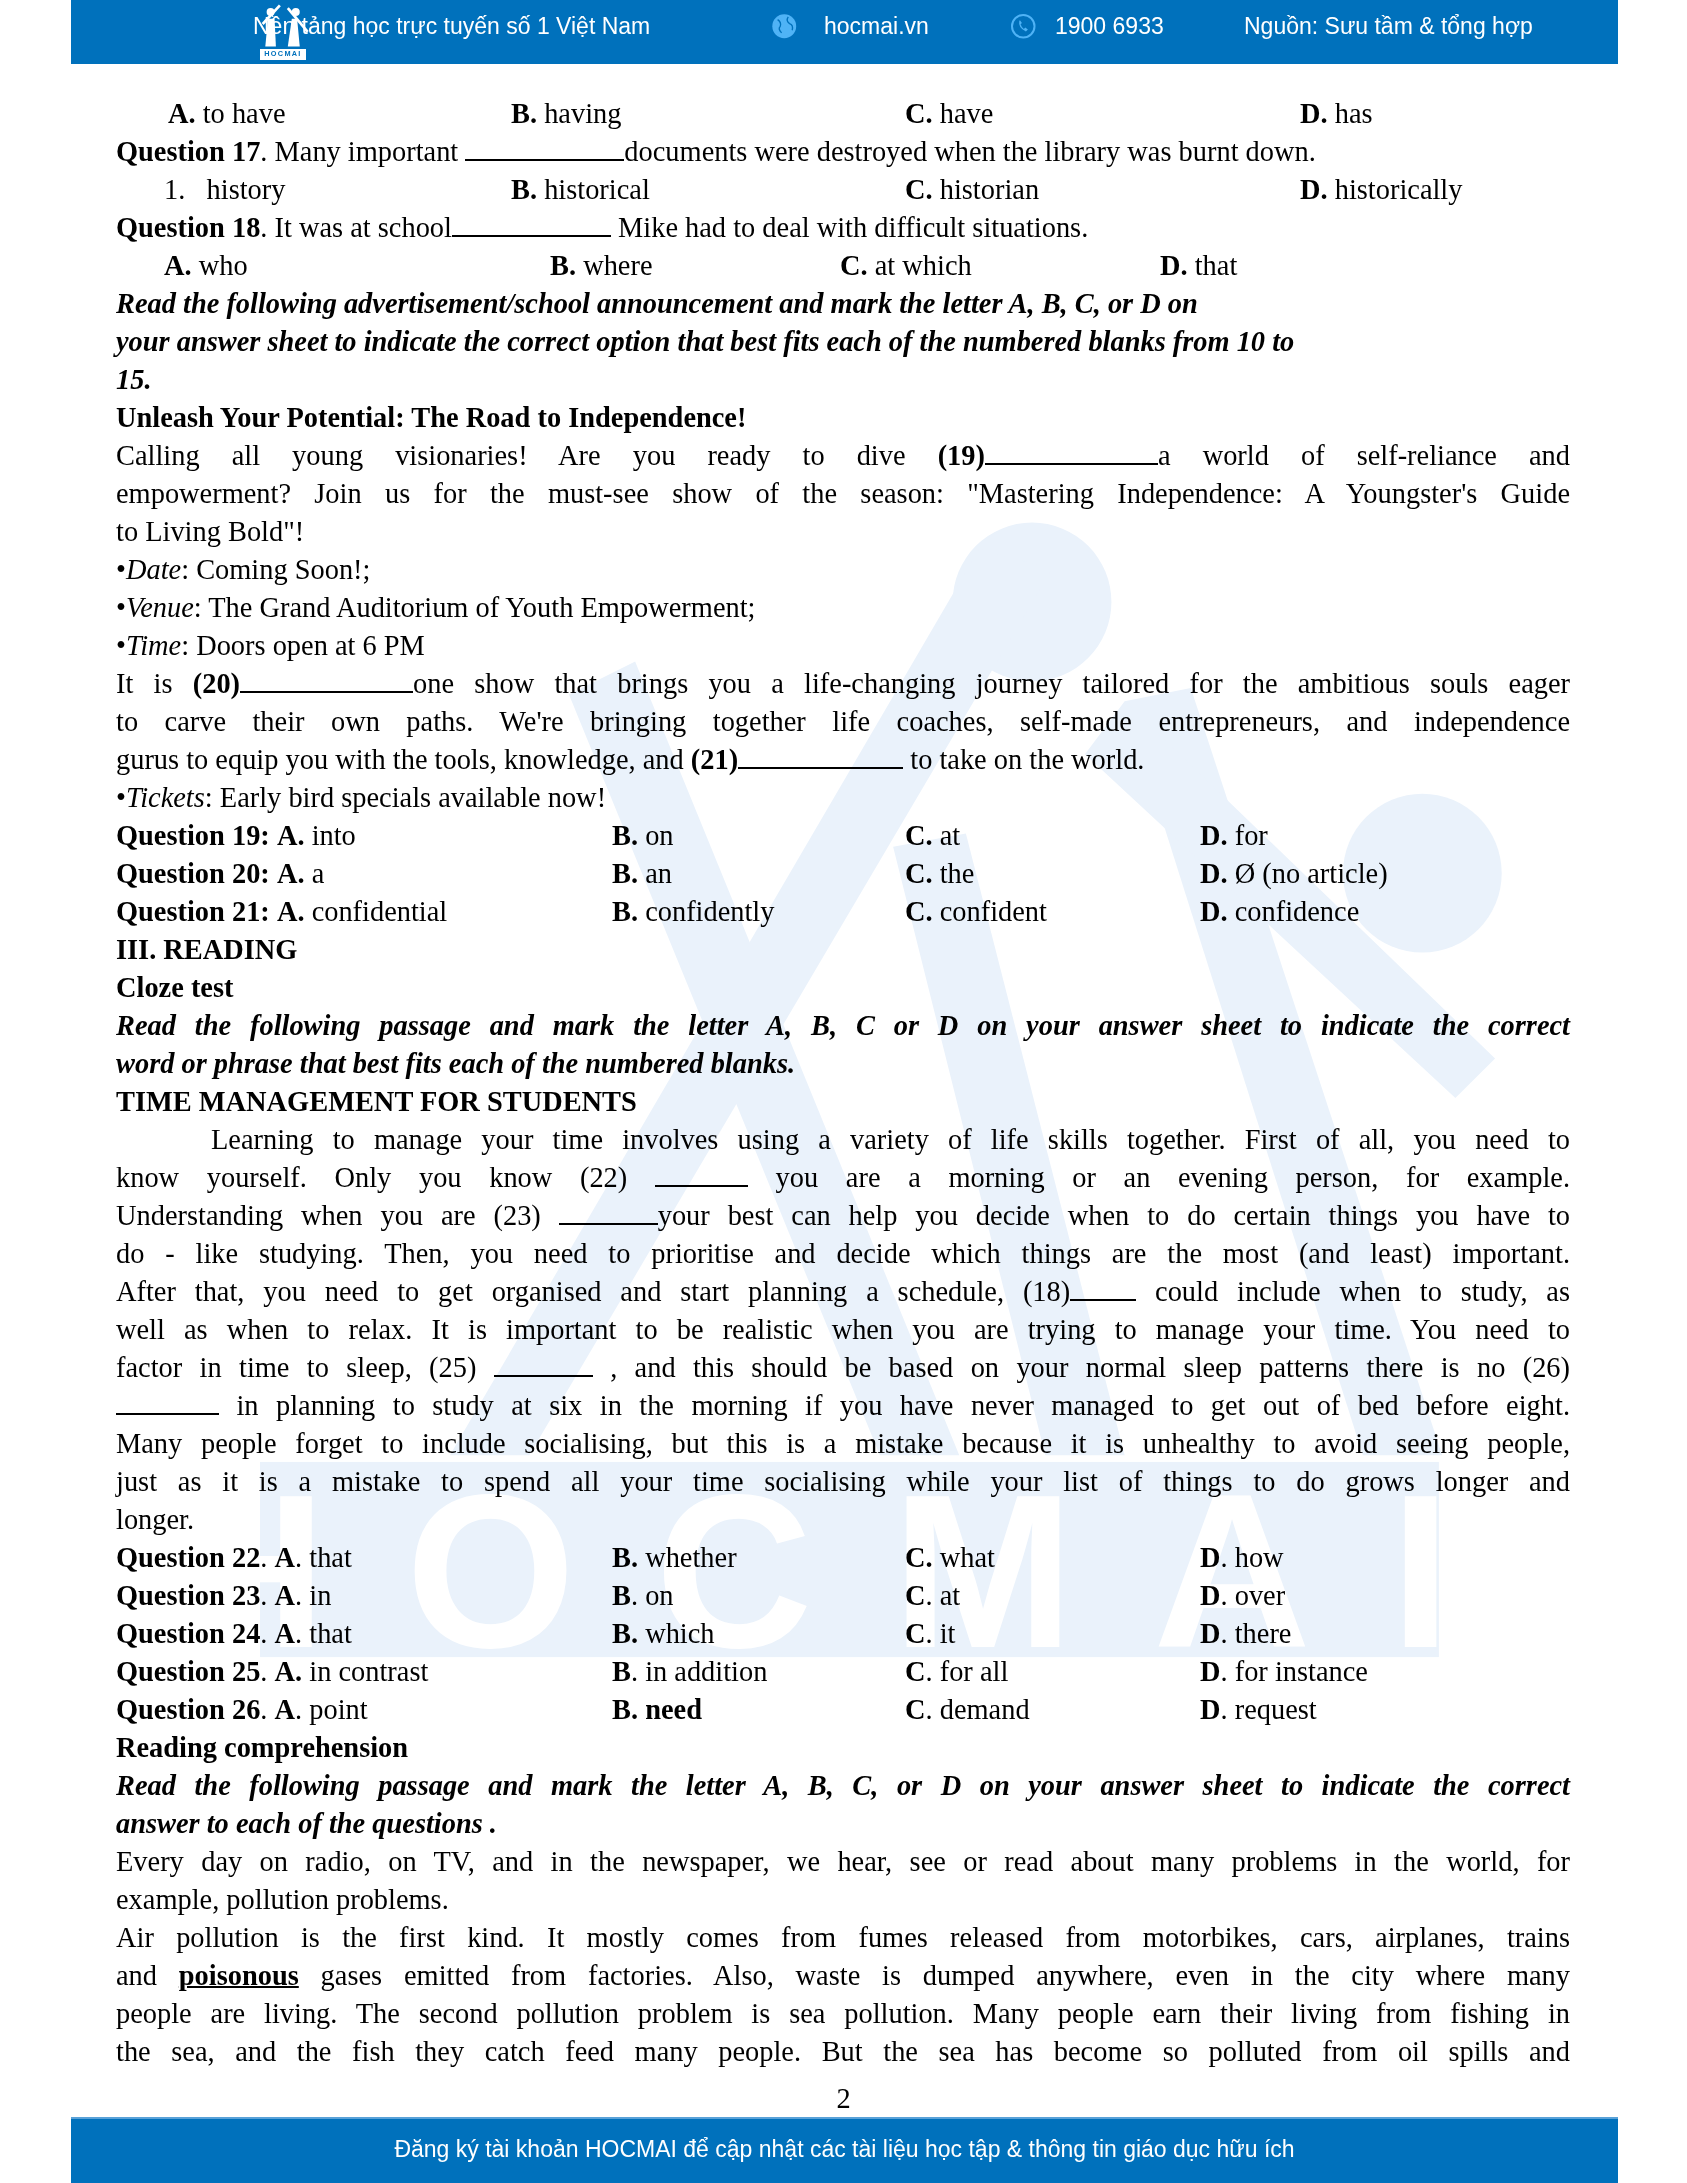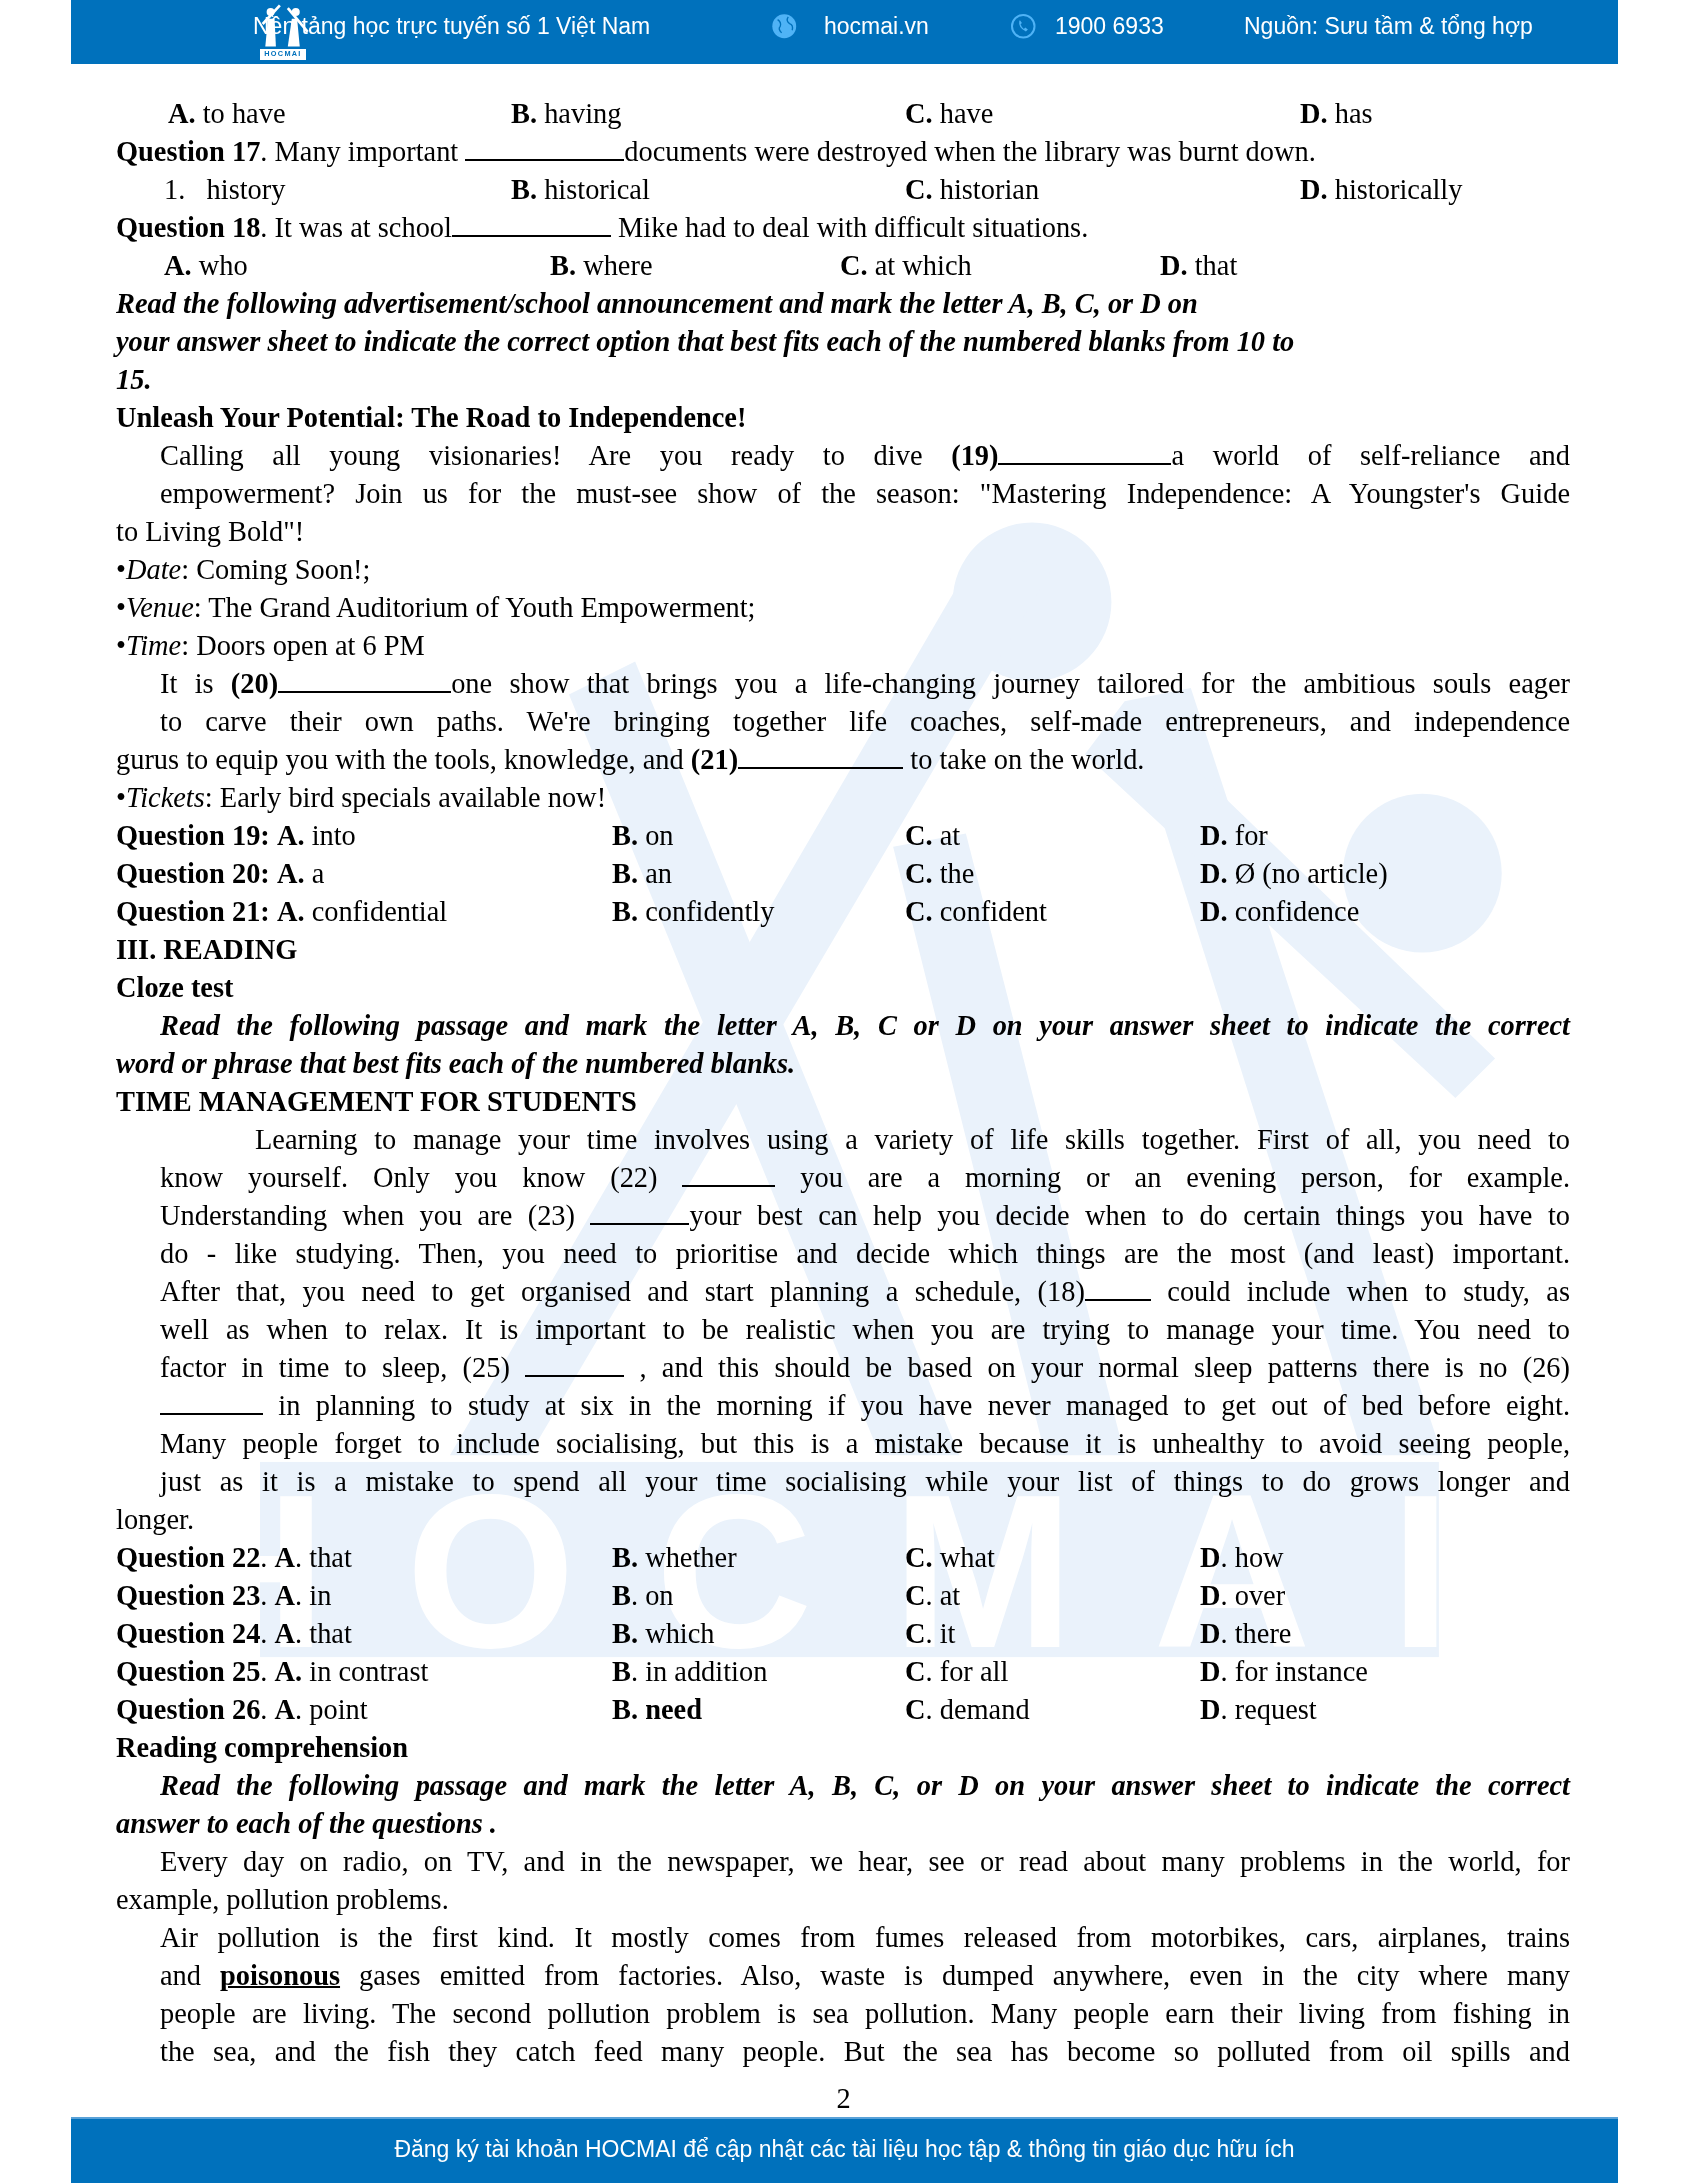--- a/index.html
+++ b/index.html
@@ -6,21 +6,21 @@
   body{width:1687px;height:2183px;position:relative;background:#ffffff;overflow:hidden;font-family:"Liberation Serif","DejaVu Serif",serif;color:#000;}
   .header{position:absolute;left:71px;top:0;width:1547px;height:64px;background:#0071bc;color:#fff;font-family:"Liberation Sans","DejaVu Sans",sans-serif;font-size:23px;}
   .header .item{position:absolute;top:12px;line-height:29px;white-space:nowrap;}
   .logo{position:absolute;left:189px;top:4px;width:53px;height:56px;}
   .logo-box{position:absolute;left:0;bottom:0;width:46px;height:10.6px;background:#fff;color:#0071bc;font-size:7.3px;font-weight:bold;text-align:center;line-height:10.6px;letter-spacing:1.3px;}
   .icon-circ{position:absolute;top:13.2px;width:26.5px;height:26.5px;}
   .footer{position:absolute;left:71px;top:2117px;width:1547px;height:66px;background:#0071bc;border-top:2.6px solid #5aa2d8;box-sizing:border-box;color:#fff;font-family:"Liberation Sans","DejaVu Sans",sans-serif;font-size:23px;text-align:center;line-height:60px;}
   .watermark{position:absolute;left:0;top:0;width:1687px;height:2183px;pointer-events:none;}
   .content{position:absolute;left:116px;top:95px;width:1454px;font-size:28.4px;line-height:38px;}
   .line{position:relative;height:38px;white-space:nowrap;}
-  .just{text-align:justify;text-align-last:justify;white-space:normal;margin-left:44px;}
+  .just{text-align:justify;text-align-last:justify;white-space:normal;}
   .center{text-align:left;}
   .b{font-weight:bold;}
   .bi{font-weight:bold;font-style:italic;}
   .col{position:absolute;top:0;}
   .blank{display:inline-block;border-bottom:2.6px double #000;height:25px;vertical-align:baseline;}
   .u{text-decoration:underline;text-decoration-thickness:2px;}
   .pagenum{position:absolute;left:0;width:1687px;top:2083px;text-align:center;font-size:28.4px;}
 </style>
 </head>
 <body>

